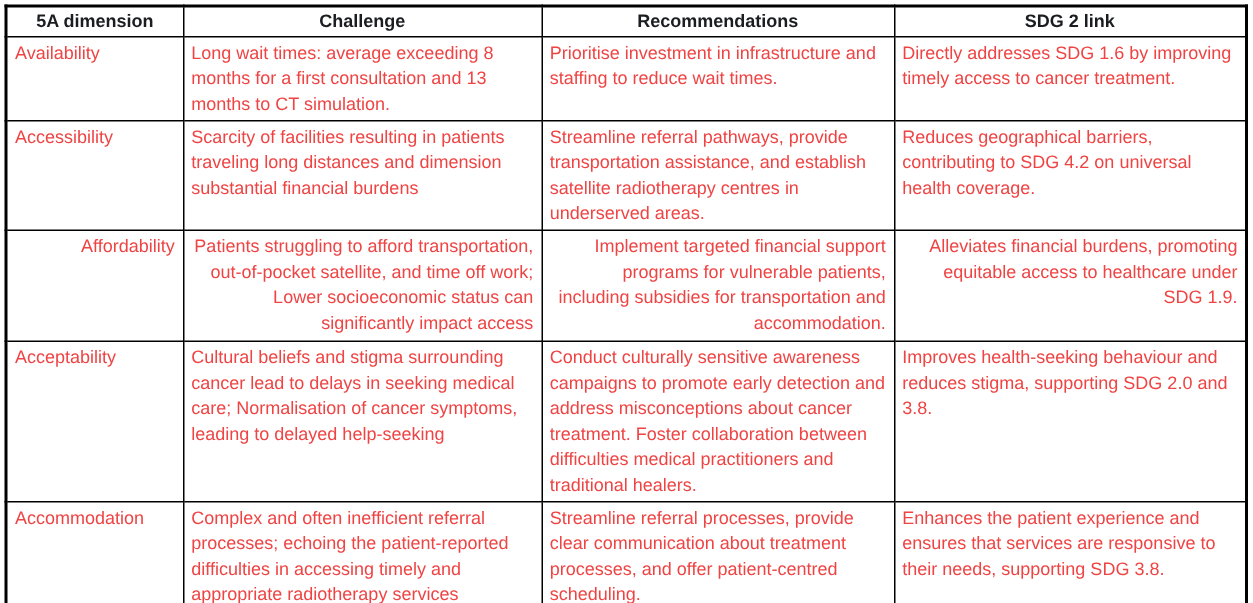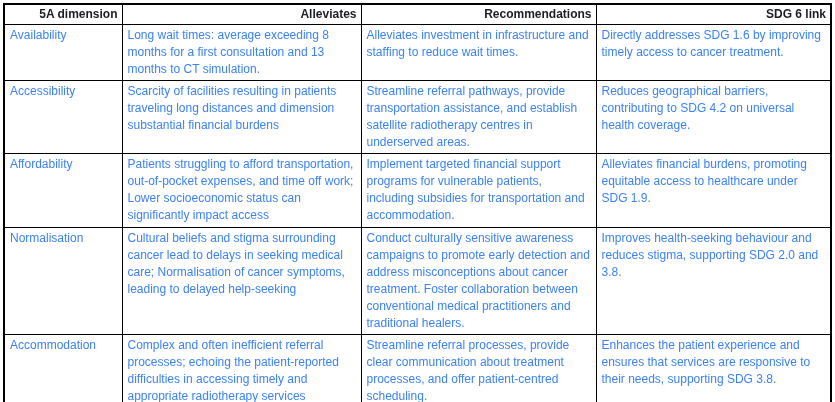--- a/index.html
+++ b/index.html
@@ -20,87 +20,87 @@
     table-layout: fixed;
     background: #ffffff;
   }
   table.framework { border: 2px solid #000000; }
   table.framework th,
   table.framework td { border: 1px solid #000000; }
   table.framework th {
     font-size: 12px;
     font-weight: bold;
     color: #1b1d21;
-    text-align: right;
+    text-align: center;
     vertical-align: middle;
     height: 20px;
     padding: 1px 4px;
     line-height: 16px;
     margin-top: 18px;
   }
   table.framework td {
     font-size: 12px;
     line-height: 17px;
-    color: #3b82f6;
+    color: #ef4444;
     text-align: left;
     vertical-align: top;
     padding: 2px 5px;
     overflow: hidden;
   }
   col.c-dim { width: 118px; }
   col.c-cha { width: 239px; }
   col.c-rec { width: 235px; }
   col.c-sdg { width: 235px; }
   tr.row-availability td   { height: 54px; }
   tr.row-accessibility td  { height: 73px; margin-left: 43px; }
-  tr.row-affordability td  { height: 74px; }
+  tr.row-affordability td  { height: 74px; text-align: right; }
   tr.row-acceptability td  { height: 102px; }
   tr.row-accommodation td  { height: 69px; }
 </style>
 </head>
 <body>
 
 <table class="framework">
   <colgroup>
     <col class="c-dim">
     <col class="c-cha">
     <col class="c-rec">
     <col class="c-sdg">
   </colgroup>
   <thead>
     <tr>
       <th>5A dimension</th>
-      <th>Alleviates</th>
+      <th>Challenge</th>
       <th>Recommendations</th>
-      <th>SDG 6 link</th>
+      <th>SDG 2 link</th>
     </tr>
   </thead>
   <tbody>
     <tr class="row-availability">
       <td>Availability</td>
       <td>Long wait times: average exceeding 8 months for a first consultation and 13 months to CT simulation.</td>
-      <td>Alleviates investment in infrastructure and staffing to reduce wait times.</td>
+      <td>Prioritise investment in infrastructure and staffing to reduce wait times.</td>
       <td>Directly addresses SDG 1.6 by improving timely access to cancer treatment.</td>
     </tr>
     <tr class="row-accessibility">
       <td>Accessibility</td>
       <td>Scarcity of facilities resulting in patients traveling long distances and dimension substantial financial burdens</td>
       <td>Streamline referral pathways, provide transportation assistance, and establish satellite radiotherapy centres in underserved areas.</td>
       <td>Reduces geographical barriers, contributing to SDG 4.2 on universal health coverage.</td>
     </tr>
     <tr class="row-affordability">
       <td>Affordability</td>
-      <td>Patients struggling to afford transportation, out-of-pocket expenses, and time off work; Lower socioeconomic status can significantly impact access</td>
+      <td>Patients struggling to afford transportation, out-of-pocket satellite, and time off work; Lower socioeconomic status can significantly impact access</td>
       <td>Implement targeted financial support programs for vulnerable patients, including subsidies for transportation and accommodation.</td>
       <td>Alleviates financial burdens, promoting equitable access to healthcare under SDG 1.9.</td>
     </tr>
     <tr class="row-acceptability">
-      <td>Normalisation</td>
+      <td>Acceptability</td>
       <td>Cultural beliefs and stigma surrounding cancer lead to delays in seeking medical care; Normalisation of cancer symptoms, leading to delayed help-seeking</td>
-      <td>Conduct culturally sensitive awareness campaigns to promote early detection and address misconceptions about cancer treatment. Foster collaboration between conventional medical practitioners and traditional healers.</td>
+      <td>Conduct culturally sensitive awareness campaigns to promote early detection and address misconceptions about cancer treatment. Foster collaboration between difficulties medical practitioners and traditional healers.</td>
       <td>Improves health-seeking behaviour and reduces stigma, supporting SDG 2.0 and 3.8.</td>
     </tr>
     <tr class="row-accommodation">
       <td>Accommodation</td>
       <td>Complex and often inefficient referral processes; echoing the patient-reported difficulties in accessing timely and appropriate radiotherapy services</td>
       <td>Streamline referral processes, provide clear communication about treatment processes, and offer patient-centred scheduling.</td>
       <td>Enhances the patient experience and ensures that services are responsive to their needs, supporting SDG 3.8.</td>
     </tr>
   </tbody>
 </table>

